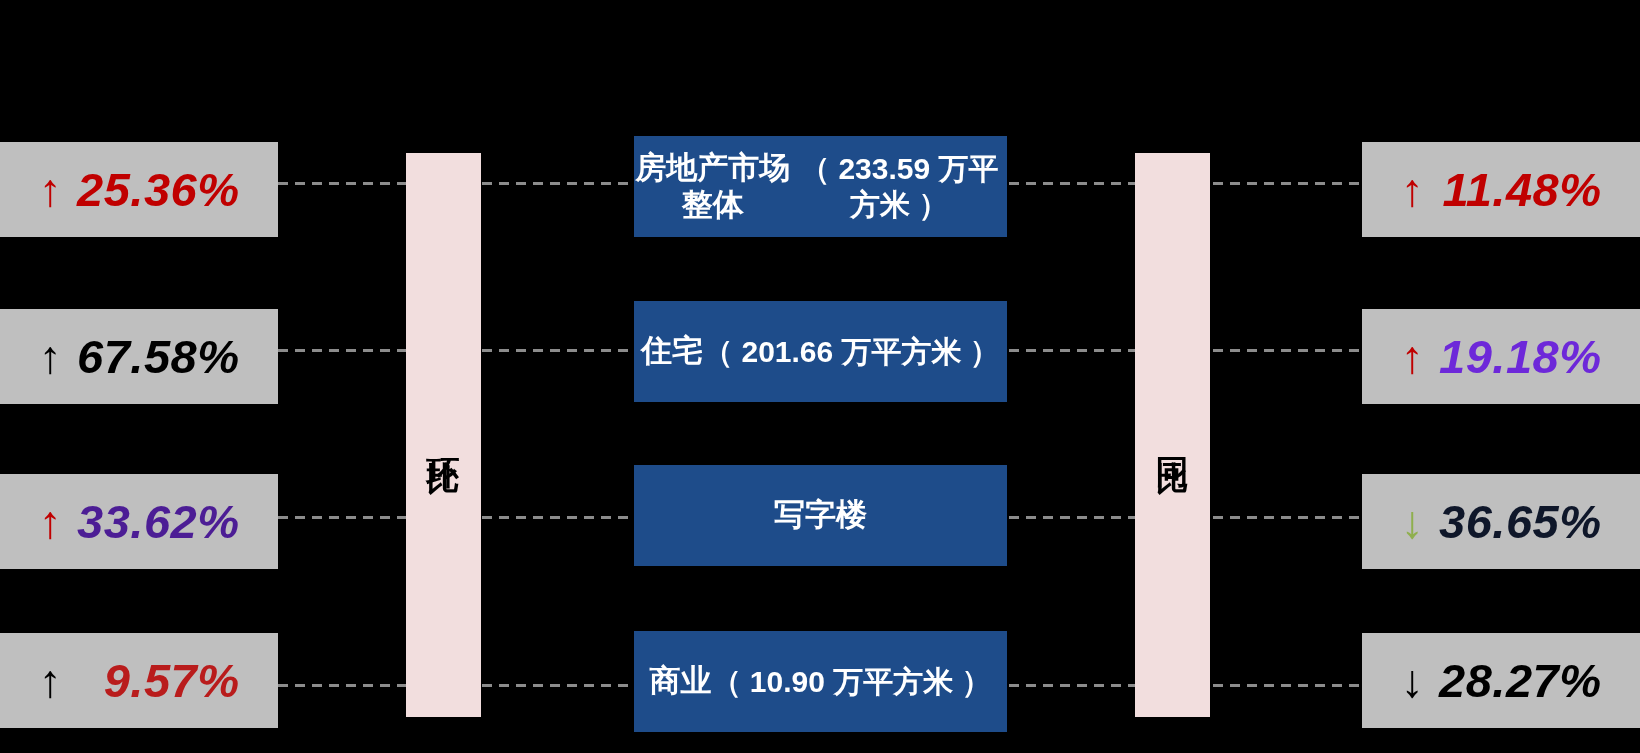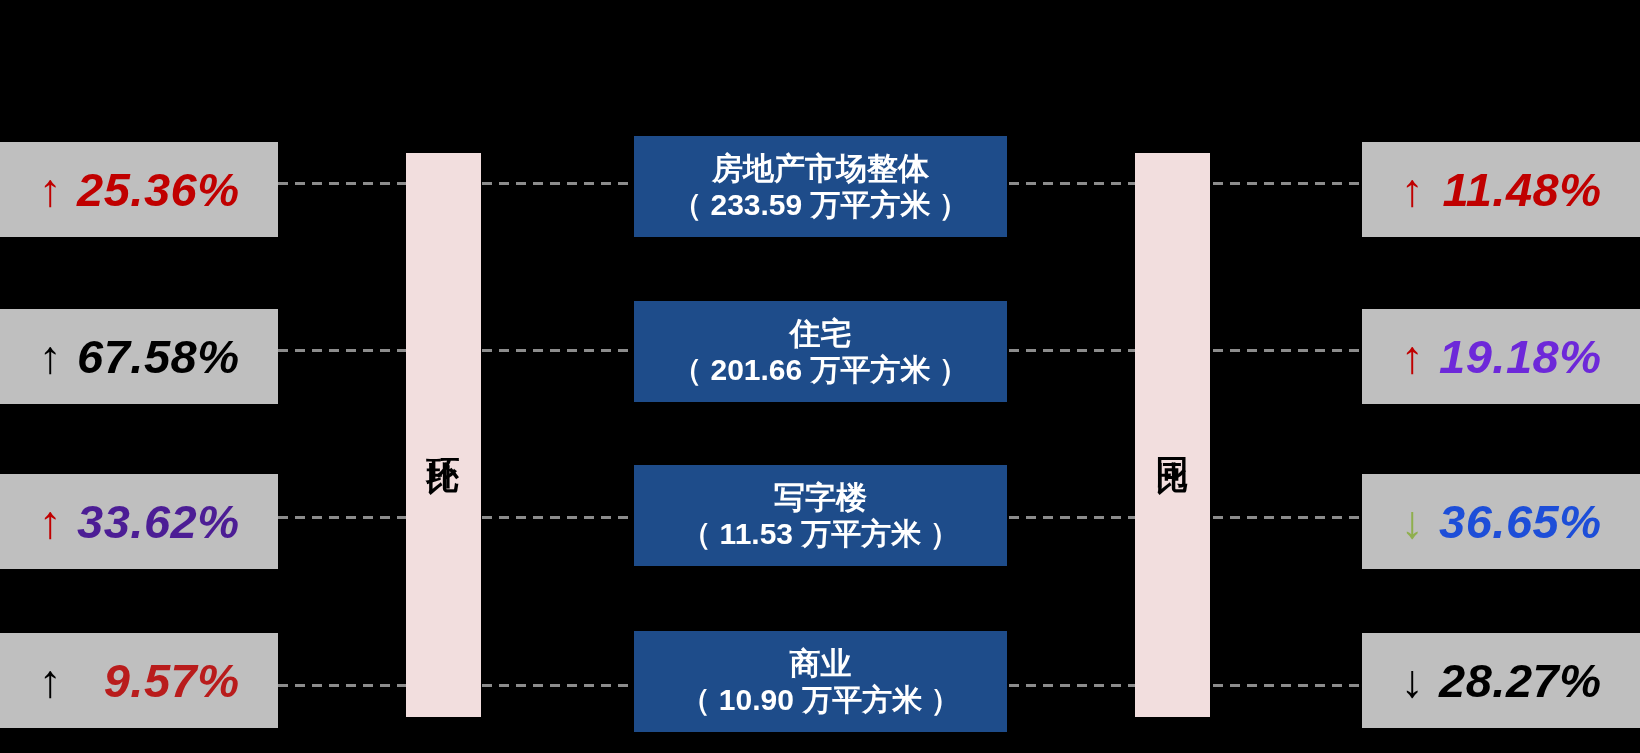--- a/index.html
+++ b/index.html
@@ -65,21 +65,21 @@
 
   
   .blue-box {
     position: absolute;
     left: 634px;
     width: 373px;
     height: 101px;
     background: #1E4C8A;
     color: #FFFFFF;
     display: flex;
-    flex-direction: column;
+    flex-direction: row;
     align-items: center;
     justify-content: center;
     text-align: center;
     z-index: 2;
   }
   .blue-box.r1 { top: 136px; }
   .blue-box.r2 { top: 301px; }
   .blue-box.r3 { top: 465px; }
   .blue-box.r4 { top: 631px; }
   .blue-box .cat-name {
@@ -151,41 +151,40 @@
   <div class="blue-box r1">
     <span class="cat-name">房地产市场整体</span>
     <span class="cat-area">（ 233.59 万平方米 ）</span>
   </div>
   <div class="blue-box r2">
     <span class="cat-name">住宅</span>
     <span class="cat-area">（ 201.66 万平方米 ）</span>
   </div>
   <div class="blue-box r3">
     <span class="cat-name">写字楼</span>
-    <span class="cat-area">（ 11.53 万平方米 ）</span>
   </div>
   <div class="blue-box r4">
     <span class="cat-name">商业</span>
     <span class="cat-area">（ 10.90 万平方米 ）</span>
   </div>
 
   <div class="vbar right">
     <span class="vlabel">同比</span>
   </div>
 
   <div class="gray-box right r1">
     <span class="arrow" style="color: rgb(192, 0, 0);">↑</span>
     <span class="pct" style="color: rgb(192, 0, 0);">11.48%</span>
   </div>
   <div class="gray-box right r2">
     <span class="arrow" style="color: rgb(192, 0, 0);">↑</span>
     <span class="pct" style="color: #6d28d9;">19.18%</span>
   </div>
   <div class="gray-box right r3">
     <span class="arrow" style="color: rgb(143, 175, 78);">↓</span>
-    <span class="pct" style="color: #1d4ed8;">36.65%</span>
+    <span class="pct" style="color: #0f172a;">36.65%</span>
   </div>
   <div class="gray-box right r4">
     <span class="arrow" style="color: rgb(0, 0, 0);">↓</span>
     <span class="pct" style="color: rgb(0, 0, 0);">28.27%</span>
   </div>
 
 </div>
 
 </body></html>

